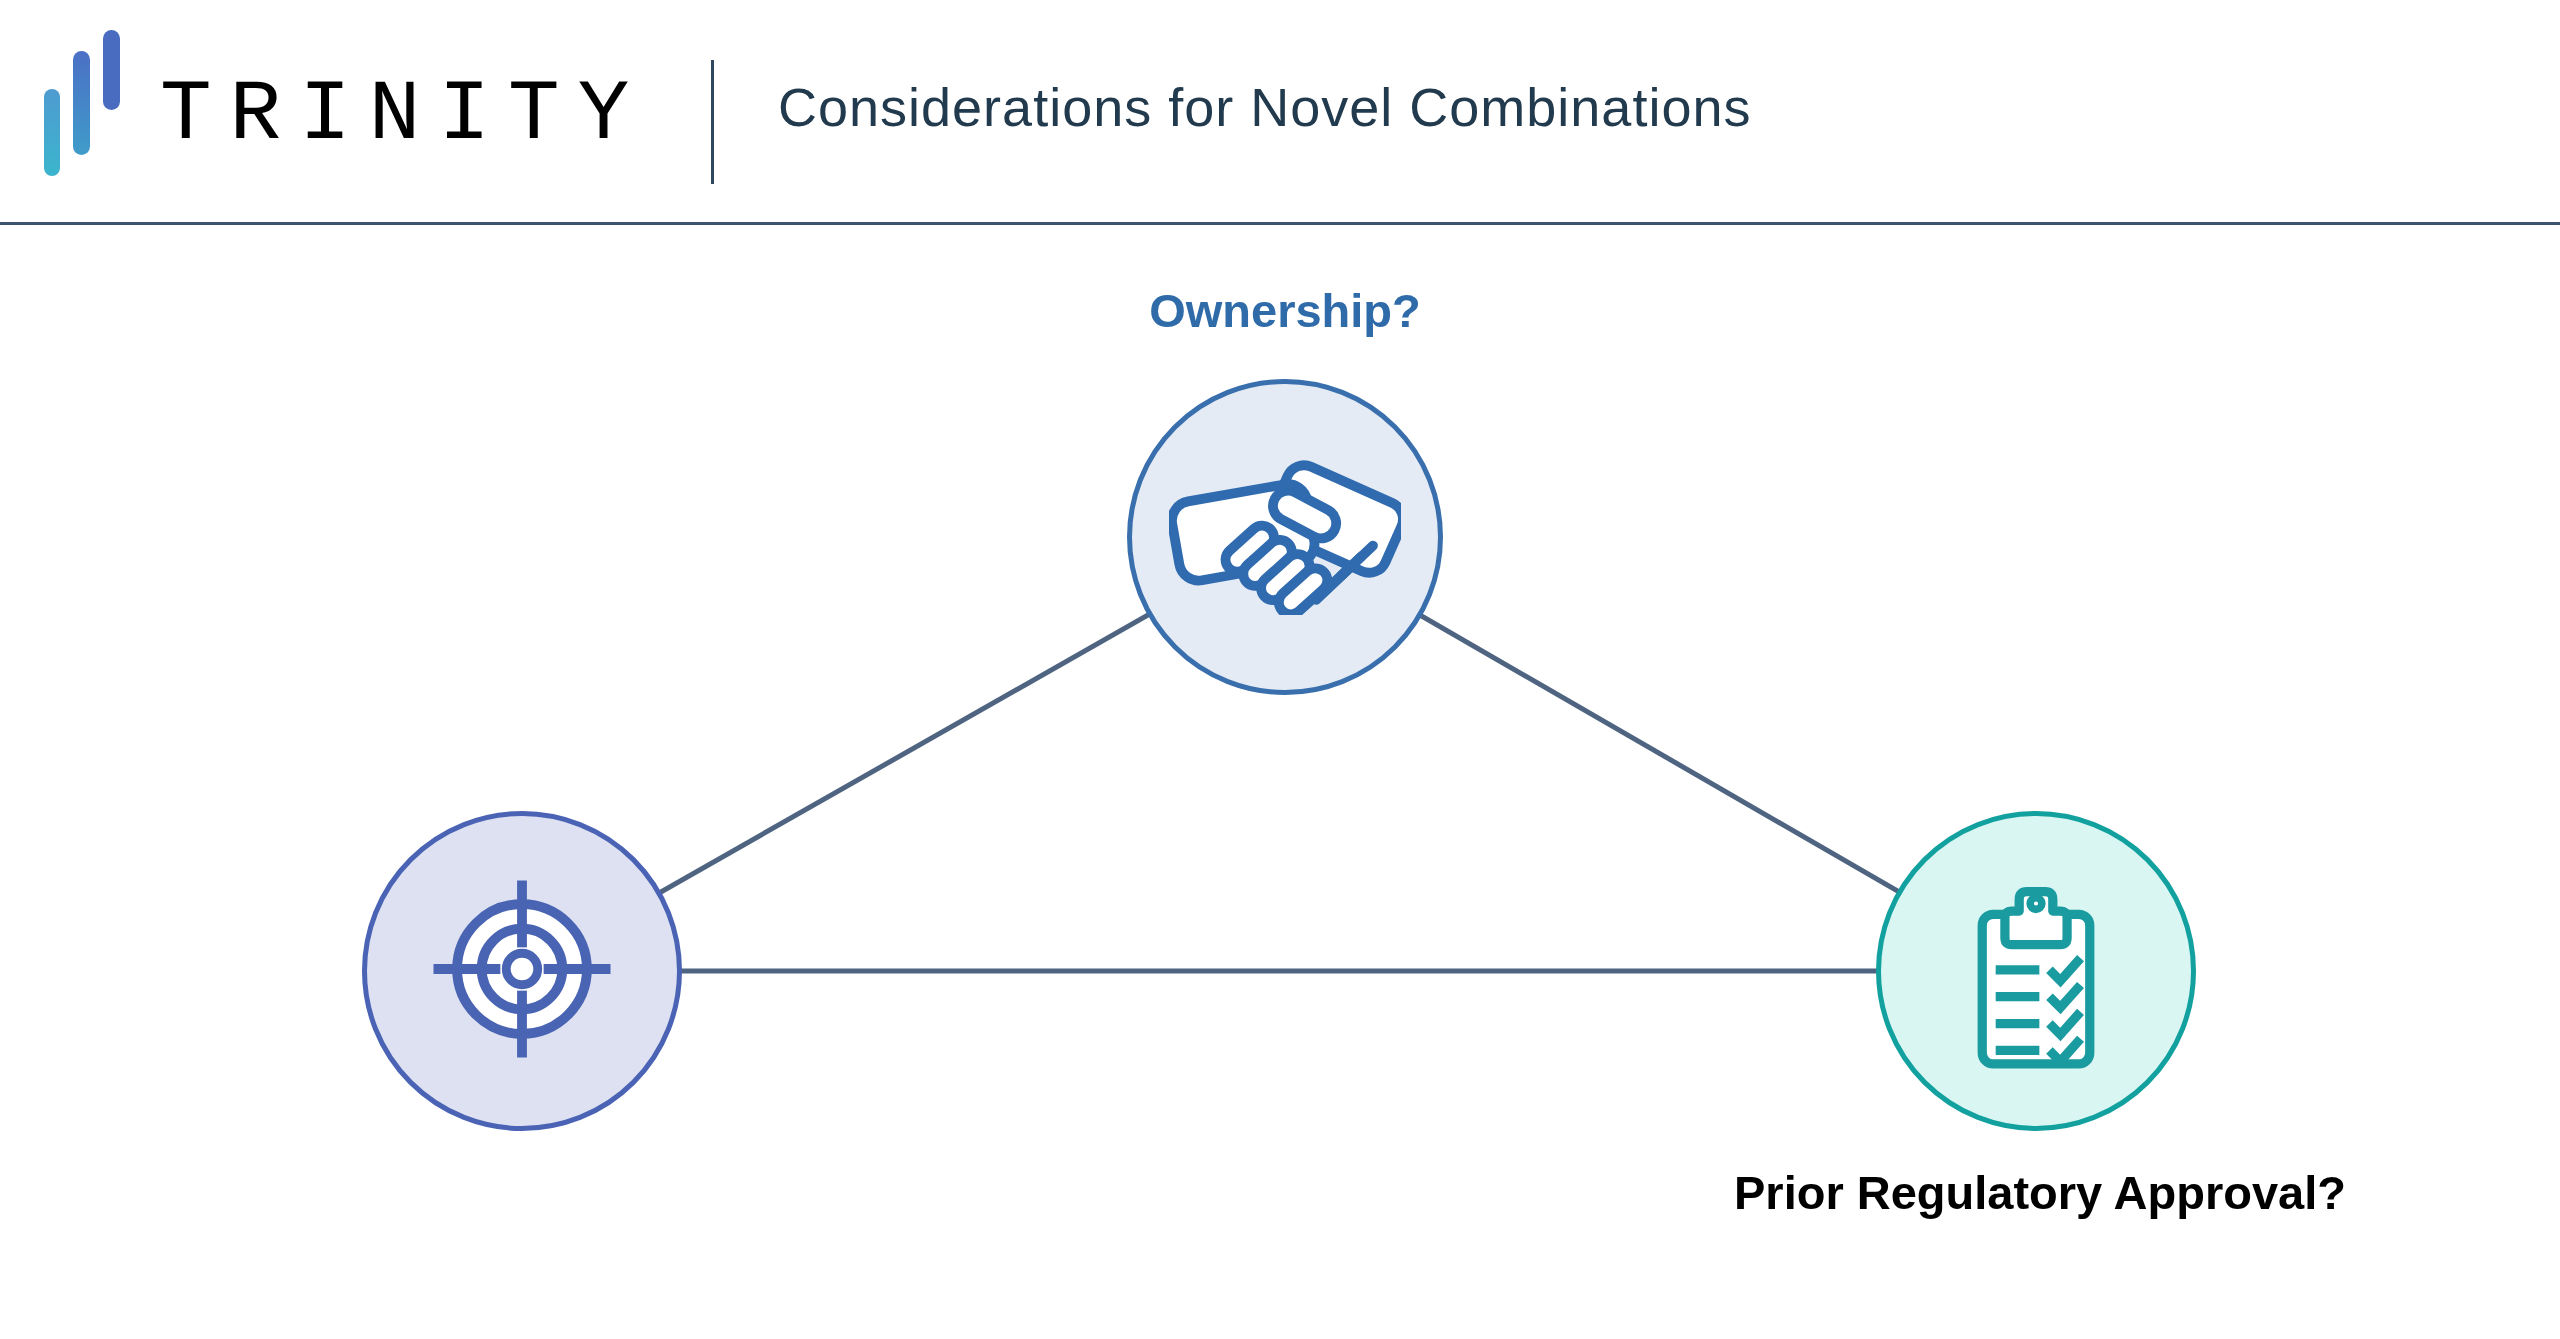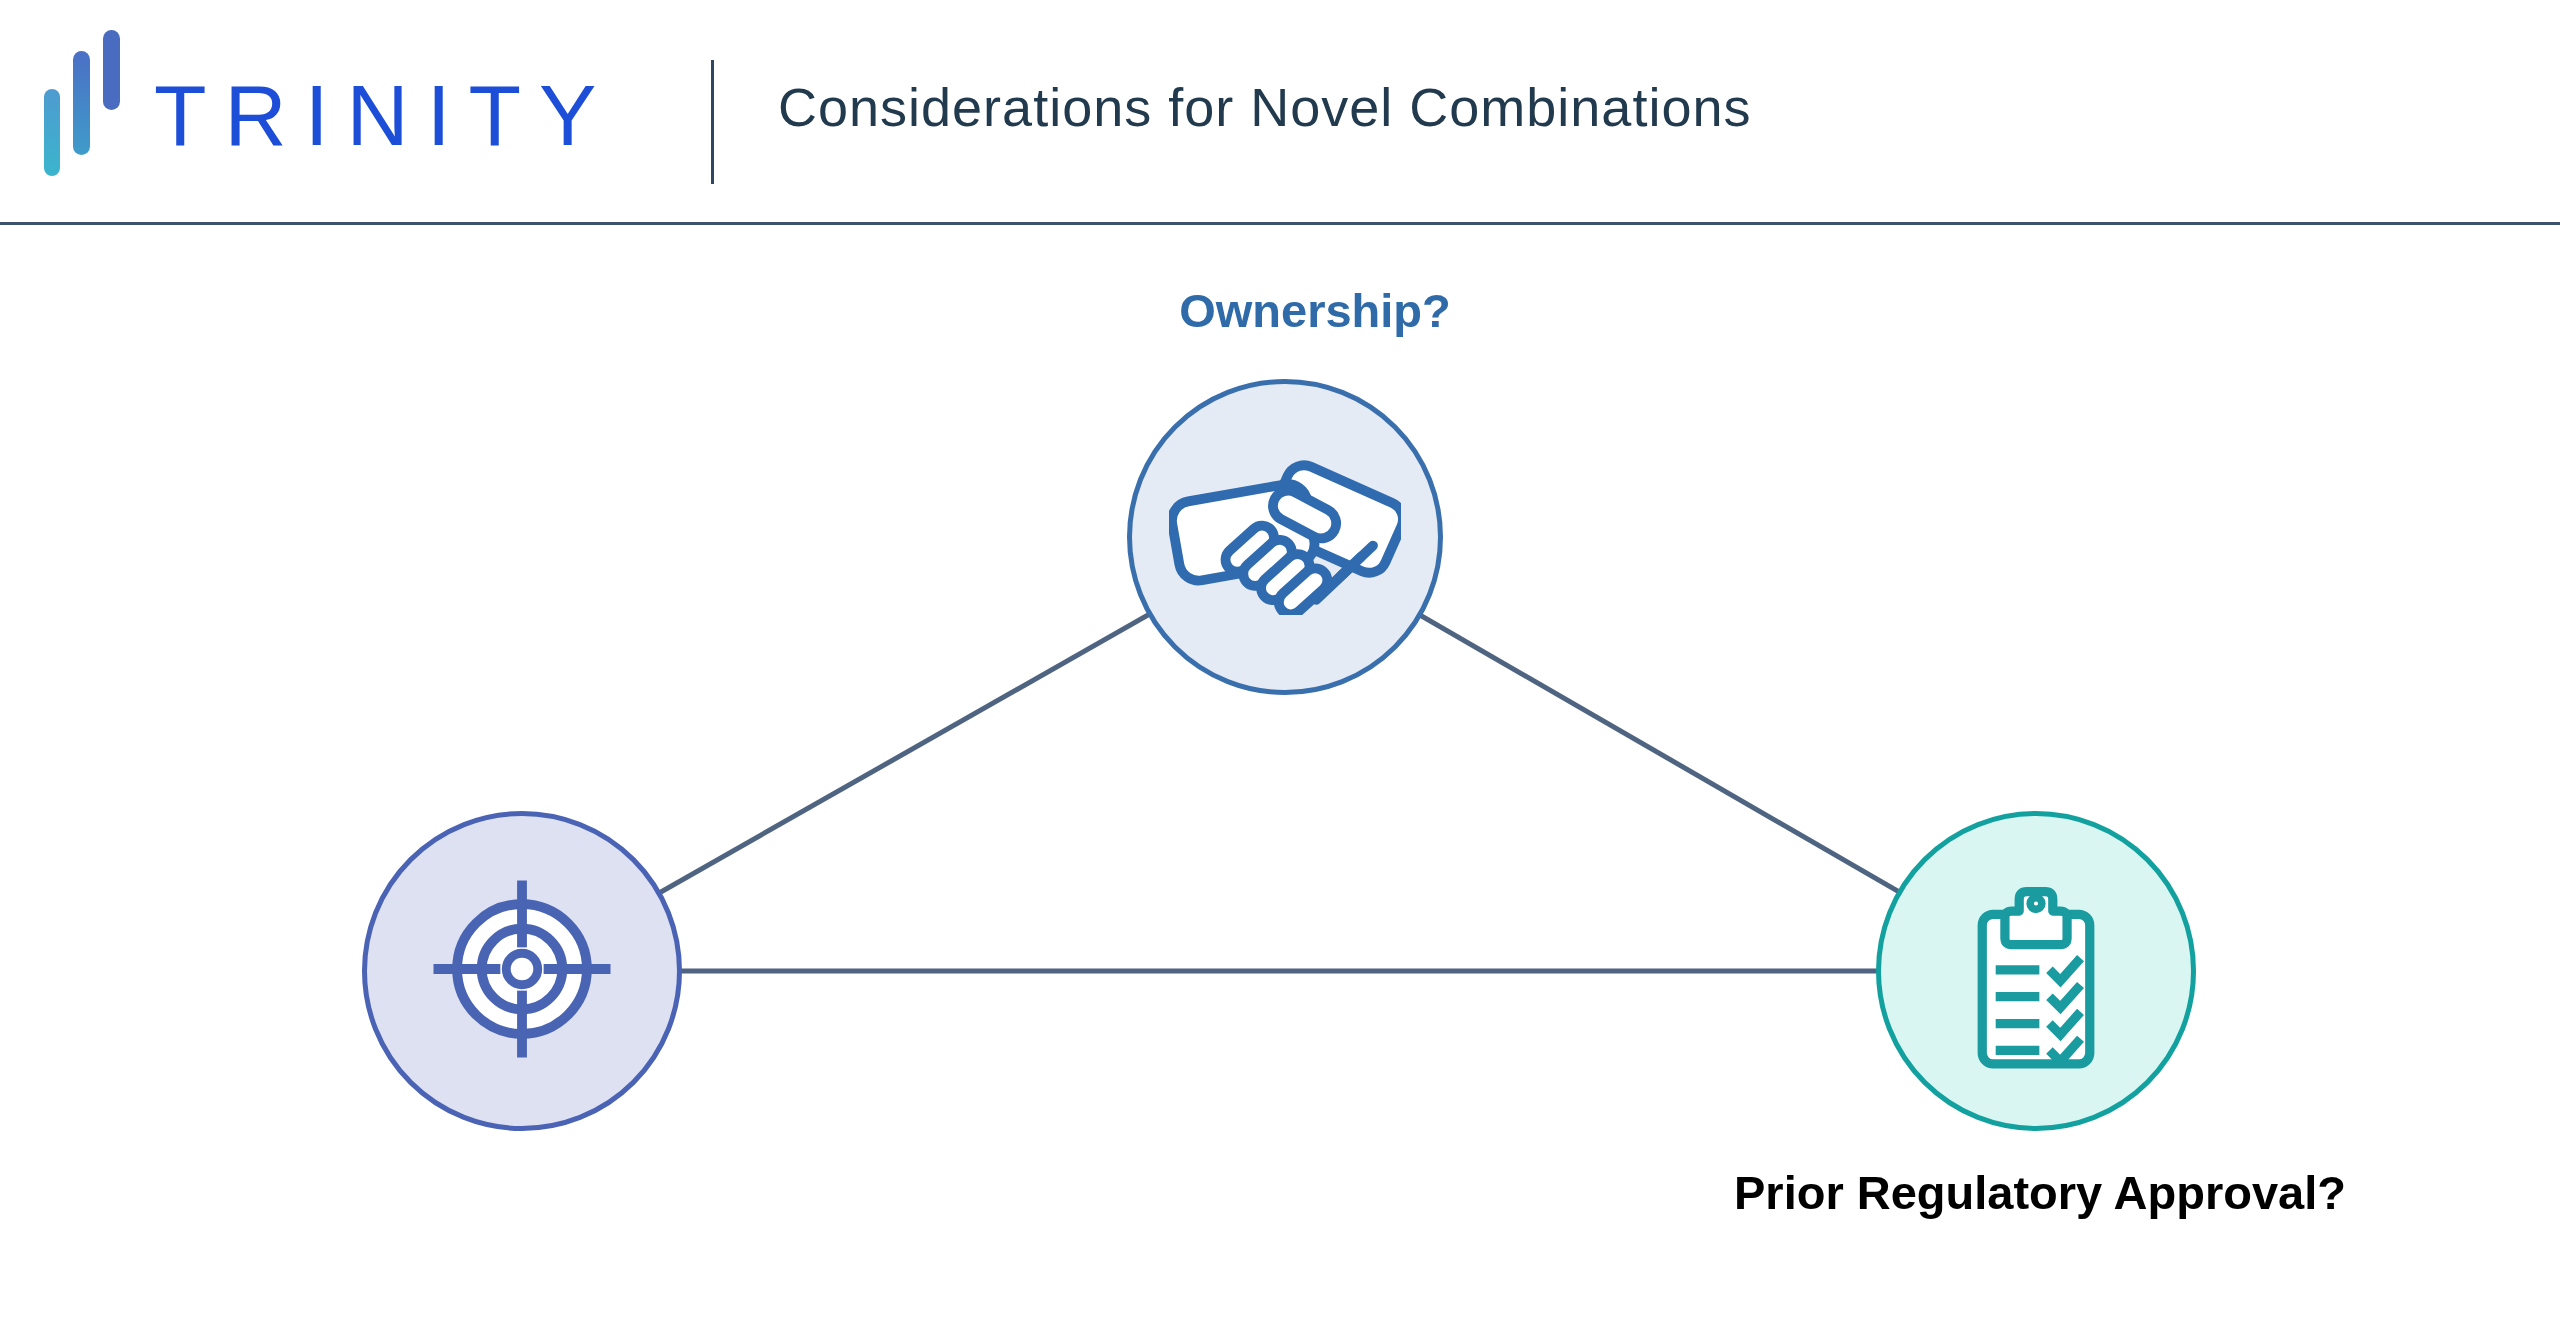--- a/index.html
+++ b/index.html
@@ -6,35 +6,35 @@
   body{font-family:"Liberation Sans",sans-serif;}
   #slide{position:relative;width:2560px;height:1339px;background:#ffffff;overflow:hidden;}
 
   
   .header{position:absolute;left:0;top:0;width:2560px;height:222px;background:#ffffff;border-bottom:3px solid #3b536e;}
   .logo{position:absolute;left:0;top:0;width:700px;height:222px;}
   .logo-bar{position:absolute;border-radius:9px;}
   .bar-teal{left:44px;top:89px;width:16px;height:87px;background:linear-gradient(180deg,#4e9bd0,#3bb5cd);}
   .bar-mid{left:73px;top:51px;width:17px;height:104px;background:linear-gradient(180deg,#4b6fc5,#3f9cca);}
   .bar-right{left:103px;top:30px;width:17px;height:80px;background:#4a6cc0;}
-  .brand{position:absolute;left:154px;top:72px;font-size:86px;line-height:1;font-weight:400;letter-spacing:18px;color:#1d4ed8;}
+  .brand{position:absolute;left:160px;top:72px;font-size:86px;line-height:1;font-weight:400;letter-spacing:18px;color:#000000;font-family:Liberation Mono, monospace;}
   .header-divider{position:absolute;left:711px;top:60px;width:3px;height:124px;background:#2f4760;}
   .page-title{position:absolute;left:778px;top:80px;font-size:54px;line-height:1;font-weight:400;letter-spacing:1px;color:#223a4e;}
 
   
   .connectors{position:absolute;left:0;top:0;width:2560px;height:1339px;}
 
   
   .node-circle{position:absolute;border-radius:50%;box-sizing:border-box;display:flex;align-items:center;justify-content:center;}
   .node-ownership{left:1127px;top:379px;width:316px;height:316px;background:#e4ebf5;border:5px solid #3a6fad;}
   .node-efficacy{left:362px;top:811px;width:320px;height:320px;background:#dde1f1;border:5px solid #4a63b4;}
   .node-regulatory{left:1876px;top:811px;width:320px;height:320px;background:#d9f6f2;border:5px solid #12a19f;}
 
   .node-label{position:absolute;width:800px;text-align:center;font-weight:bold;font-size:47px;line-height:1.1;}
-  .label-ownership{left:915px;top:285px;color:#2e6ba8;}
+  .label-ownership{left:885px;top:285px;color:#2e6ba8;}
   .label-efficacy{left:122px;top:1167px;color:#4a68bd;}
   .label-regulatory{left:1640px;top:1167px;color:#000000;}
 </style>
 </head>
 <body>
 
 <div id="slide">
 
   <svg class="connectors" width="2560" height="1339" viewBox="0 0 2560 1339">
     <line x1="522" y1="971" x2="1285" y2="537" stroke="#4e6480" stroke-width="5"></line>

